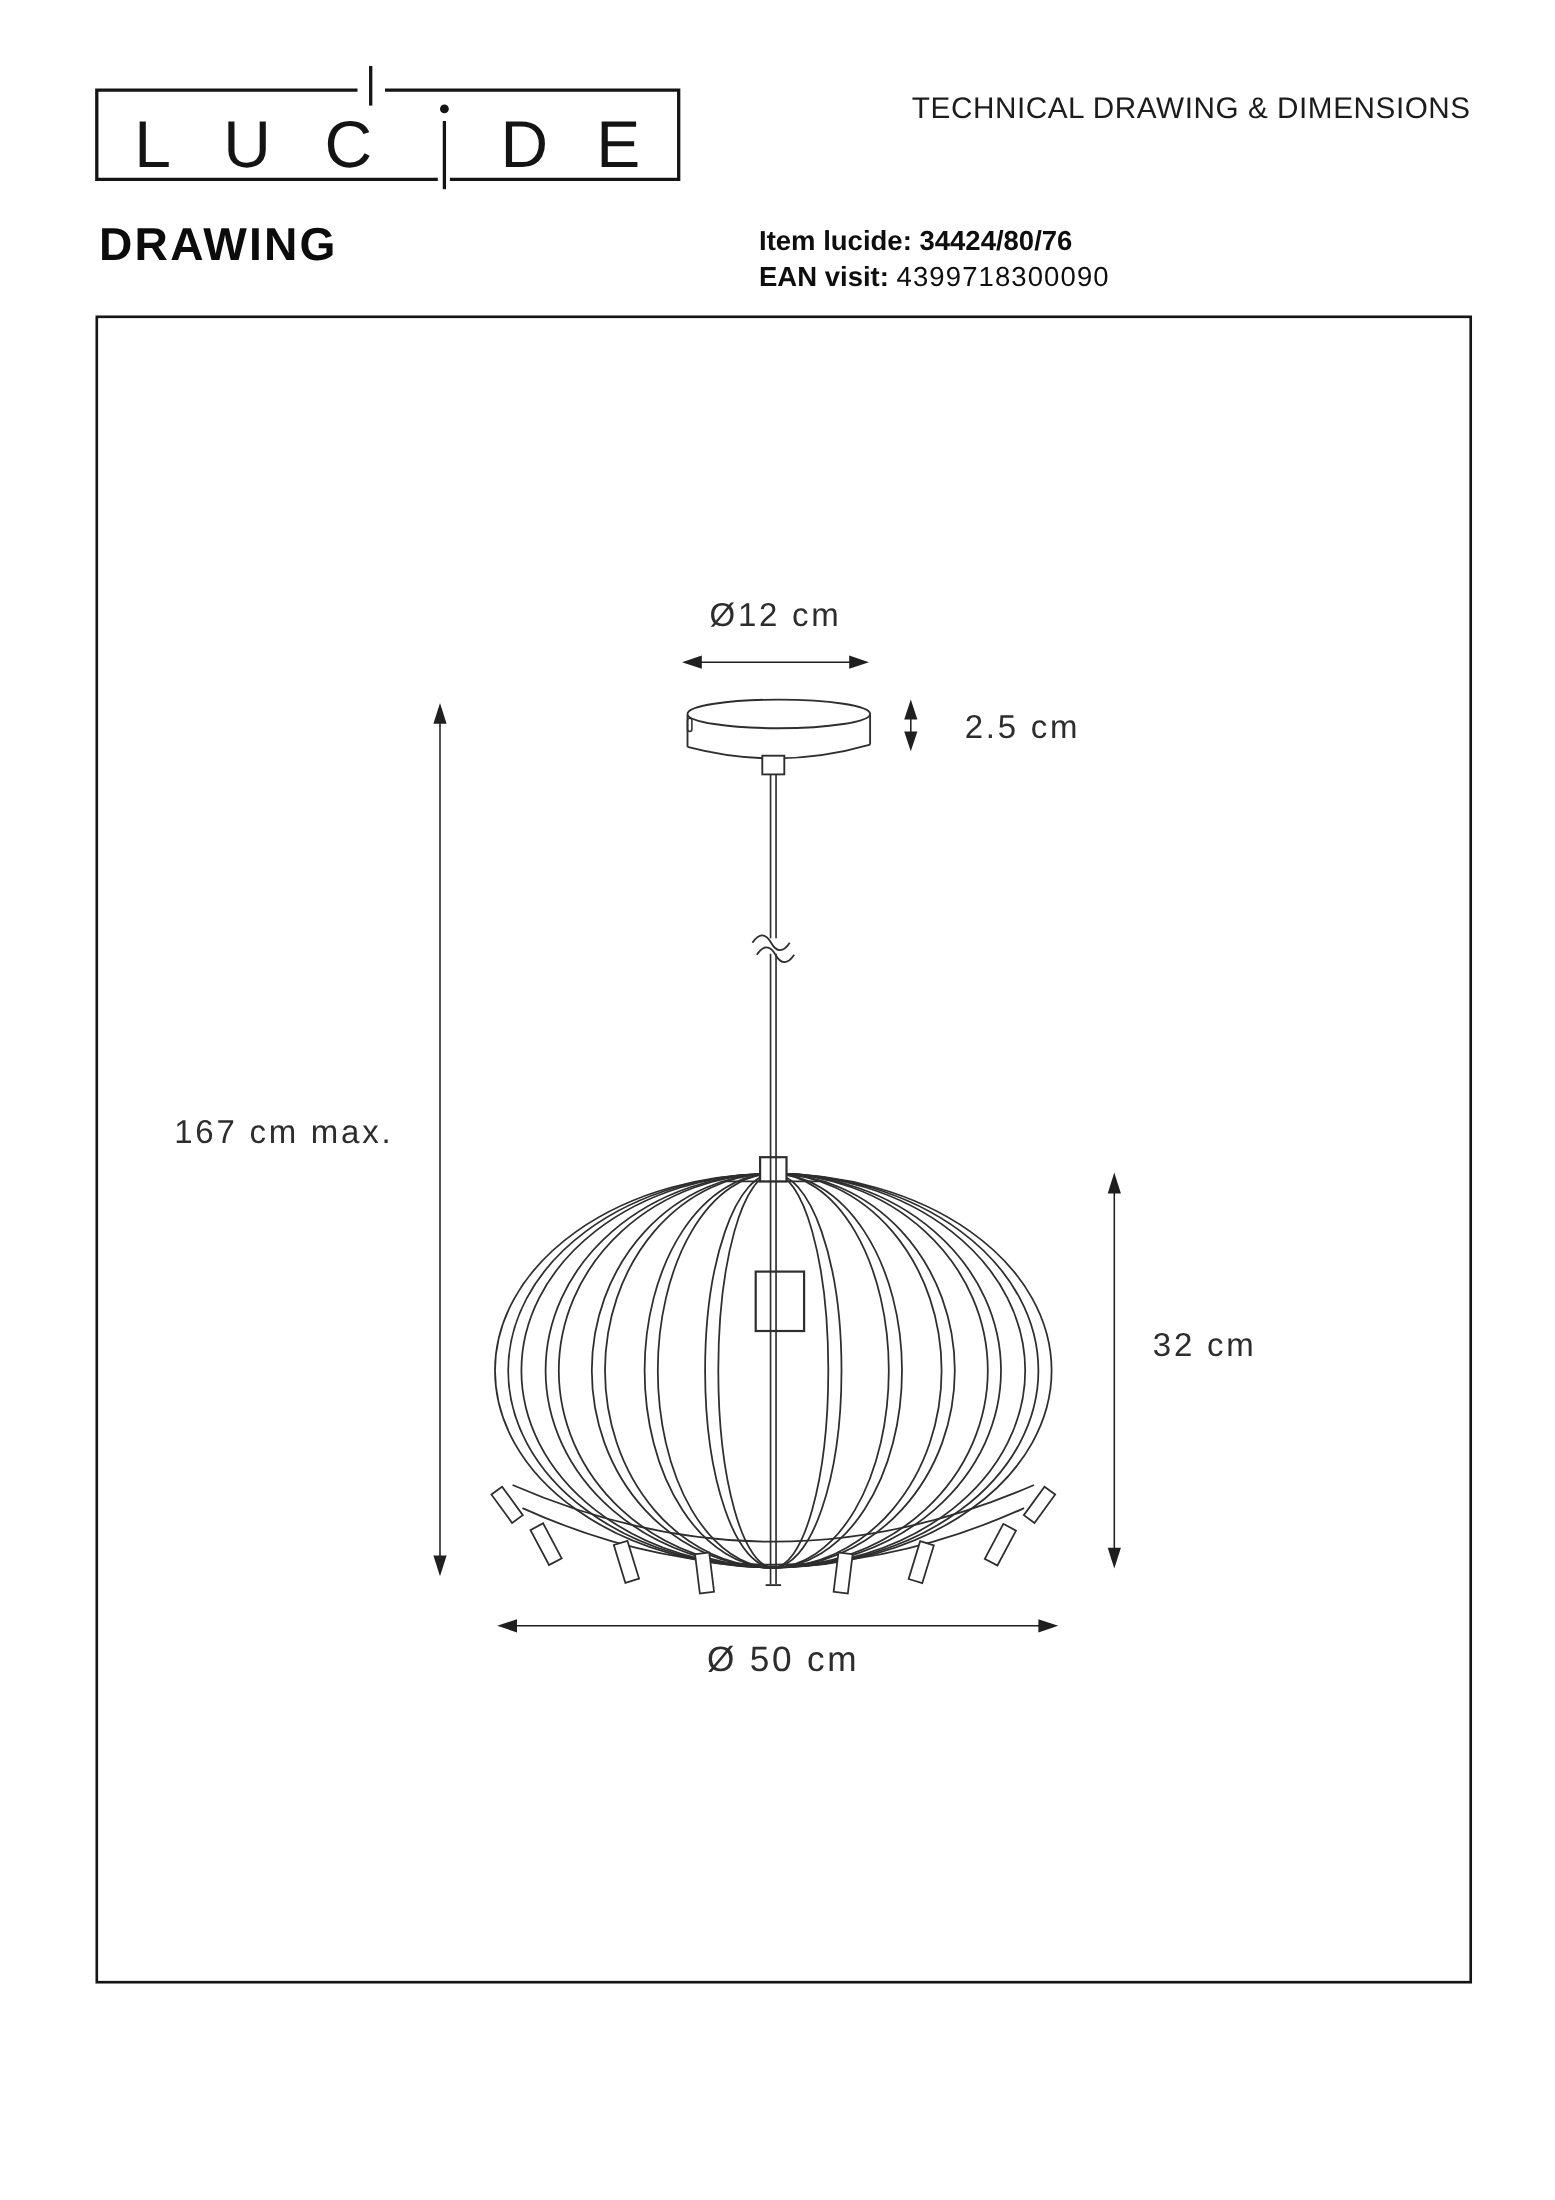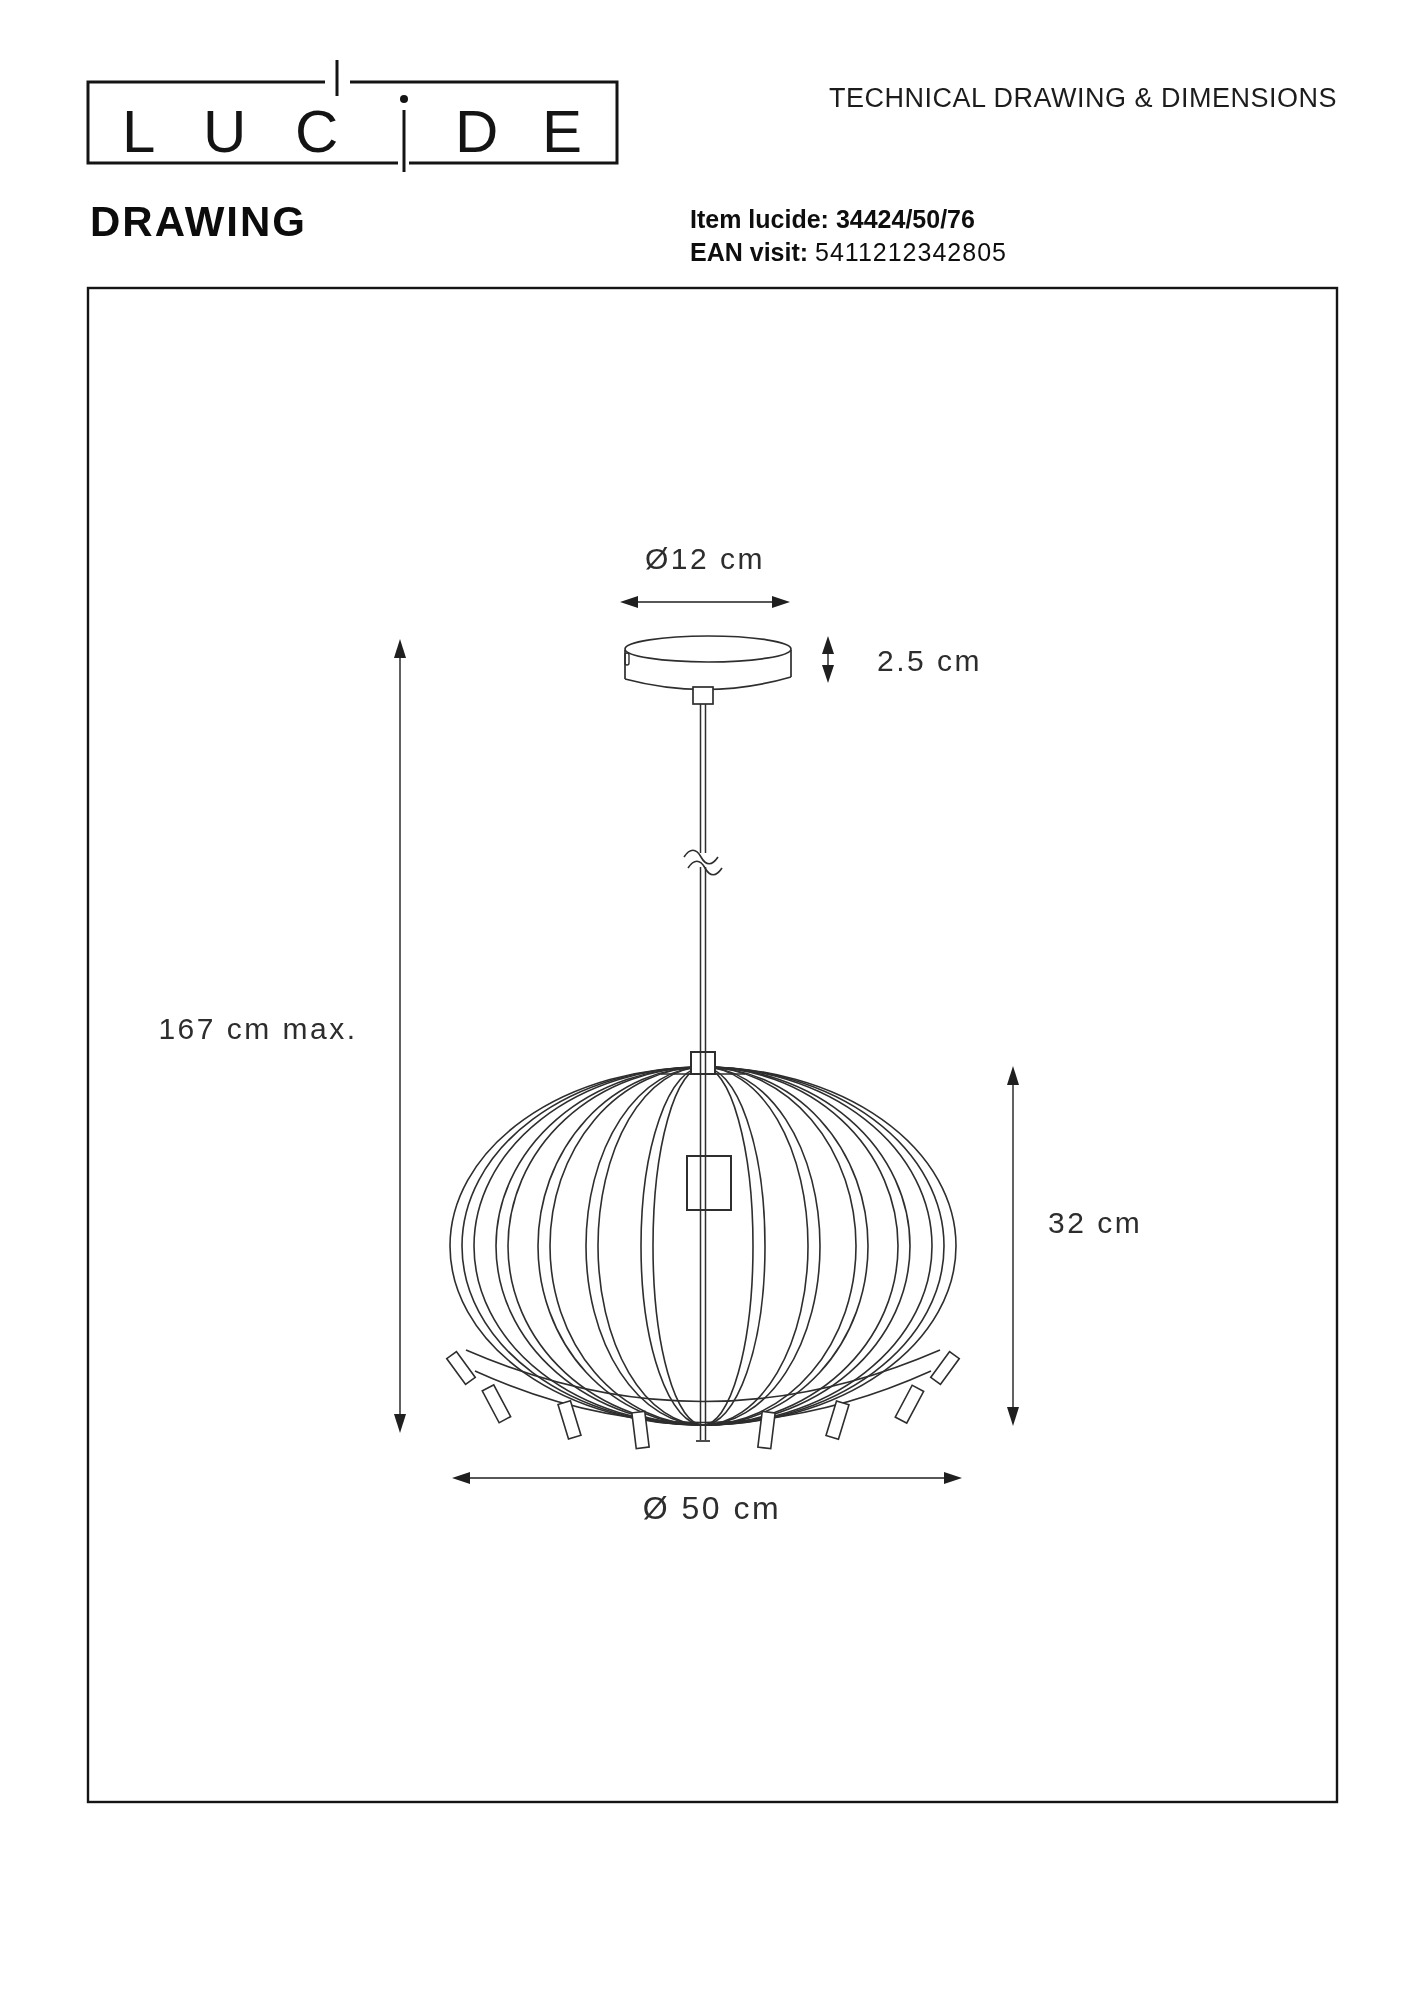--- a/index.html
+++ b/index.html
@@ -153,18 +153,18 @@
         <text class="dim-label" x="712" y="1519" font-size="32" text-anchor="middle" stroke="none">Ø 50 cm</text>
       </g>
     </g>
   </svg>
 
   <div class="doc-title">TECHNICAL DRAWING &amp; DIMENSIONS</div>
 
   <div class="product-name">DRAWING</div>
 
   <div class="meta">
-    <div class="meta-line"><span>Item lucide:</span>&nbsp;<span>34424/50/76</span></div>
-    <div class="meta-line"><span>EAN visit:</span>&nbsp;<span class="val-light">5411212342805</span></div>
+    <div class="meta-line"><span>Item lucide:</span>&nbsp;<span>34424/80/76</span></div>
+    <div class="meta-line"><span>EAN visit:</span>&nbsp;<span class="val-light">4399718300090</span></div>
   </div>
 
 
 </div>
 
 </body></html>

